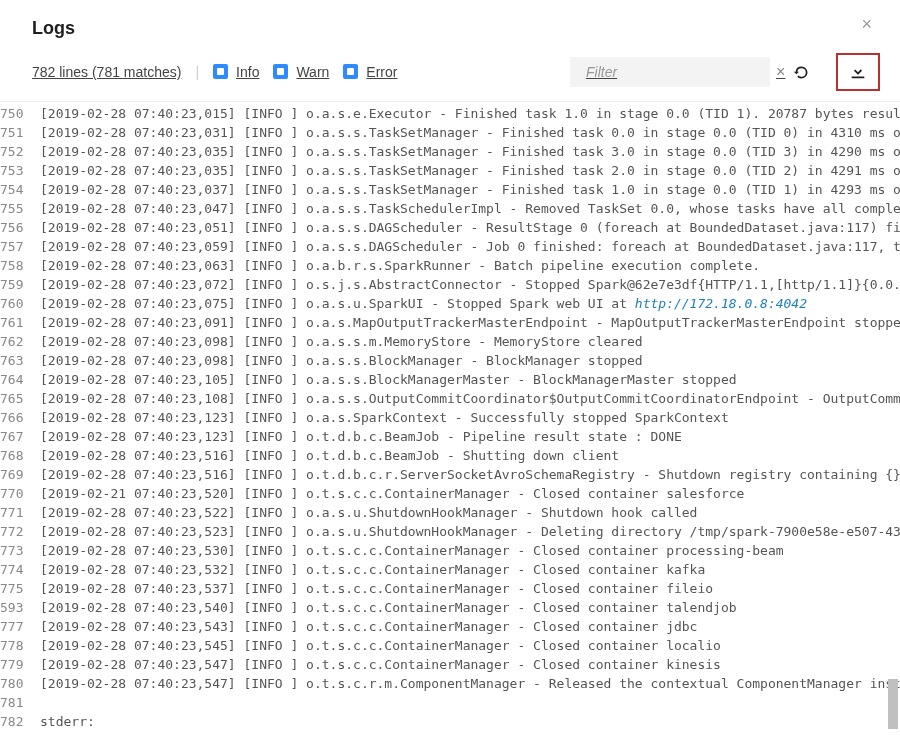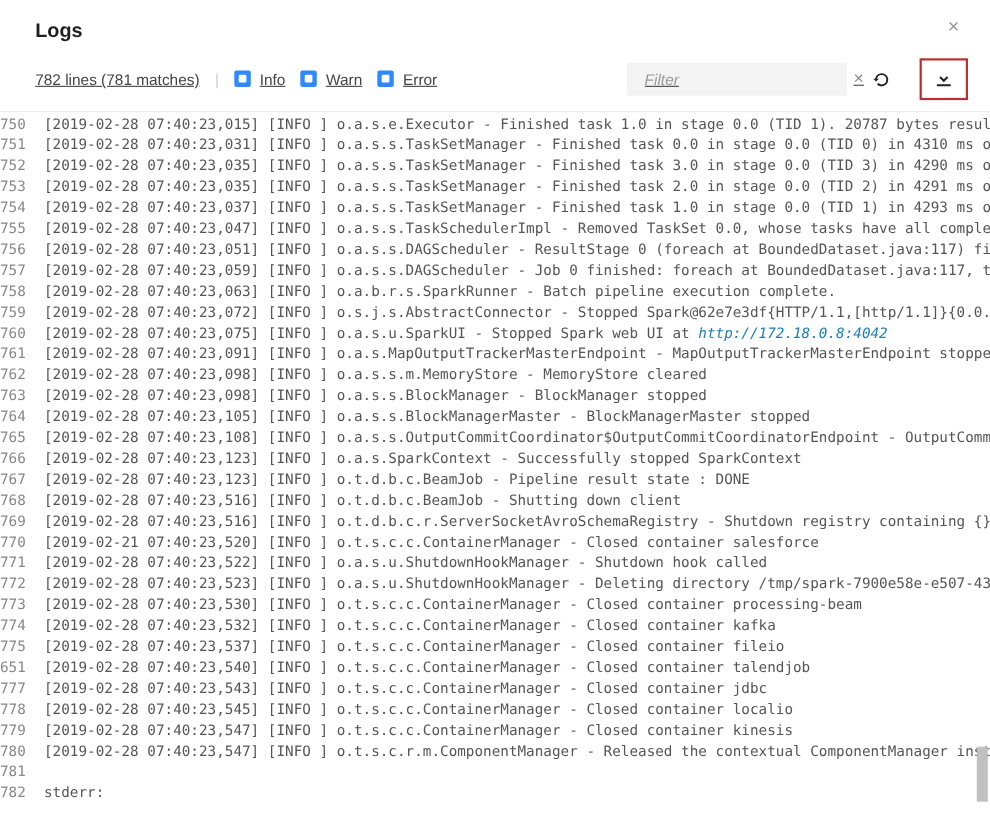--- a/index.html
+++ b/index.html
@@ -290,21 +290,21 @@
       </div>
       <div class="row">
         <span class="ln">774</span>
         <span class="txt">[2019-02-28 07:40:23,532] [INFO ] o.t.s.c.c.ContainerManager - Closed container kafka</span>
       </div>
       <div class="row">
         <span class="ln">775</span>
         <span class="txt">[2019-02-28 07:40:23,537] [INFO ] o.t.s.c.c.ContainerManager - Closed container fileio</span>
       </div>
       <div class="row">
-        <span class="ln">651</span>
+        <span class="ln">593</span>
         <span class="txt">[2019-02-28 07:40:23,540] [INFO ] o.t.s.c.c.ContainerManager - Closed container talendjob</span>
       </div>
       <div class="row">
         <span class="ln">777</span>
         <span class="txt">[2019-02-28 07:40:23,543] [INFO ] o.t.s.c.c.ContainerManager - Closed container jdbc</span>
       </div>
       <div class="row">
         <span class="ln">778</span>
         <span class="txt">[2019-02-28 07:40:23,545] [INFO ] o.t.s.c.c.ContainerManager - Closed container localio</span>
       </div>

